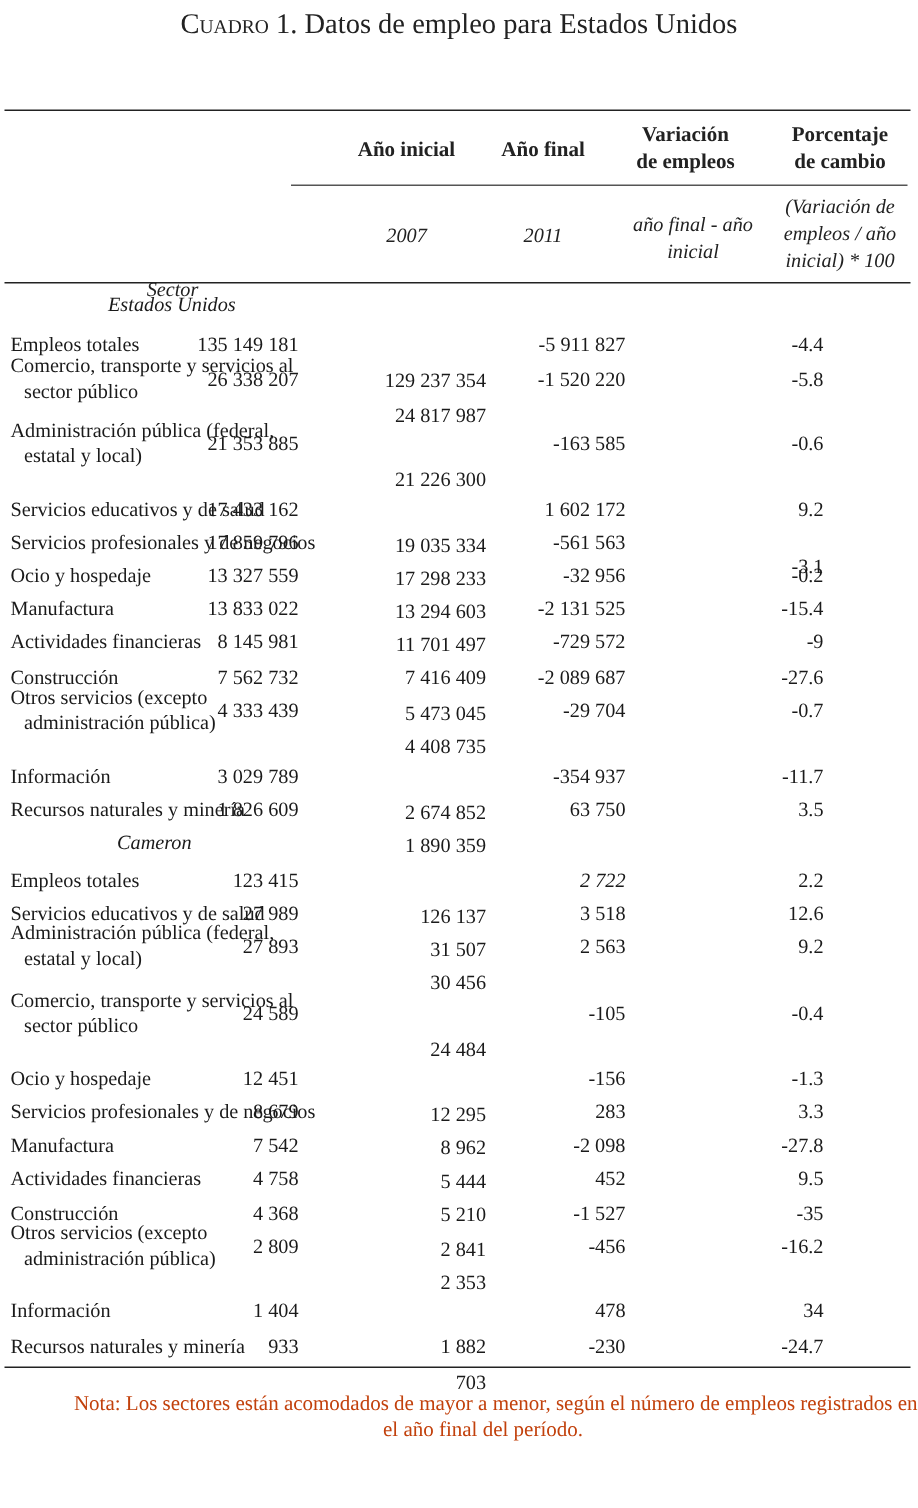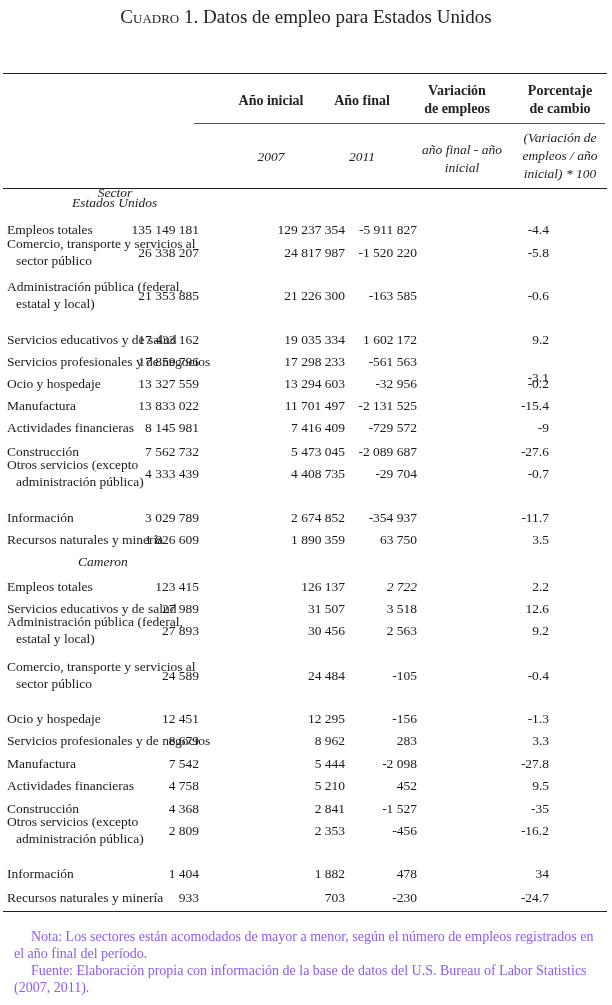--- a/index.html
+++ b/index.html
@@ -17,27 +17,27 @@
   .hcell {
     position: absolute; text-align: center; font-size: 14px; line-height: 18px; color: #222;
   }
   .hcell.bold { font-weight: bold; }
   .hcell.ital { font-style: italic; font-size: 13.5px; }
   .row { position: absolute; left: 0; width: 612px; font-size: 13.5px; line-height: 17px; }
   .row .sector { position: absolute; left: 7px; width: 225px; }
   .row .sector .cont { display: block; padding-left: 9px; }
   .row .num { position: absolute; text-align: right; }
   .c1 { right: 413px; } 
-  .c2 { right: 267px; } 
+  .c2 { right: 288px; margin-top: 24px; } 
   .c3 { right: 195px; } 
   .c4 { right: 63px; }  
   .section-label { position: absolute; font-style: italic; font-size: 13.5px; }
   .italic { font-style: italic; }
   .note {
-    position: absolute; left: 14px; width: 580px; font-size: 14px; line-height: 17px; color: #8b5cf6;
+    position: absolute; left: 32px; width: 580px; font-size: 14px; line-height: 17px; color: #c2410c; text-align: center;
   }
   .note p { margin: 0; text-indent: 17px; }
 </style>
 </head>
 <body>
 
 <div class="title">
   <div><span class="sc">Cuadro 1.</span><span> Datos de empleo para Estados Unidos</span></div>
 </div>
 
@@ -238,14 +238,13 @@
       <div class="sector"><span>Recursos naturales y minería</span></div>
       <div class="num c1" style="top: 0px;">933</div>
       <div class="num c2" style="top: 0px;">703</div>
       <div class="num c3" style="top: 0px;">-230</div>
       <div class="num c4" style="top: 0px;">-24.7</div>
     </div>
   </div>
 
 <div class="note" style="top:928px;">
   <p>Nota: Los sectores están acomodados de mayor a menor, según el número de empleos registrados en el año final del período.</p>
-  <p>Fuente: Elaboración propia con información de la base de datos del U.S. Bureau of Labor Statistics (2007, 2011).</p>
 </div>
 
 </body></html>

